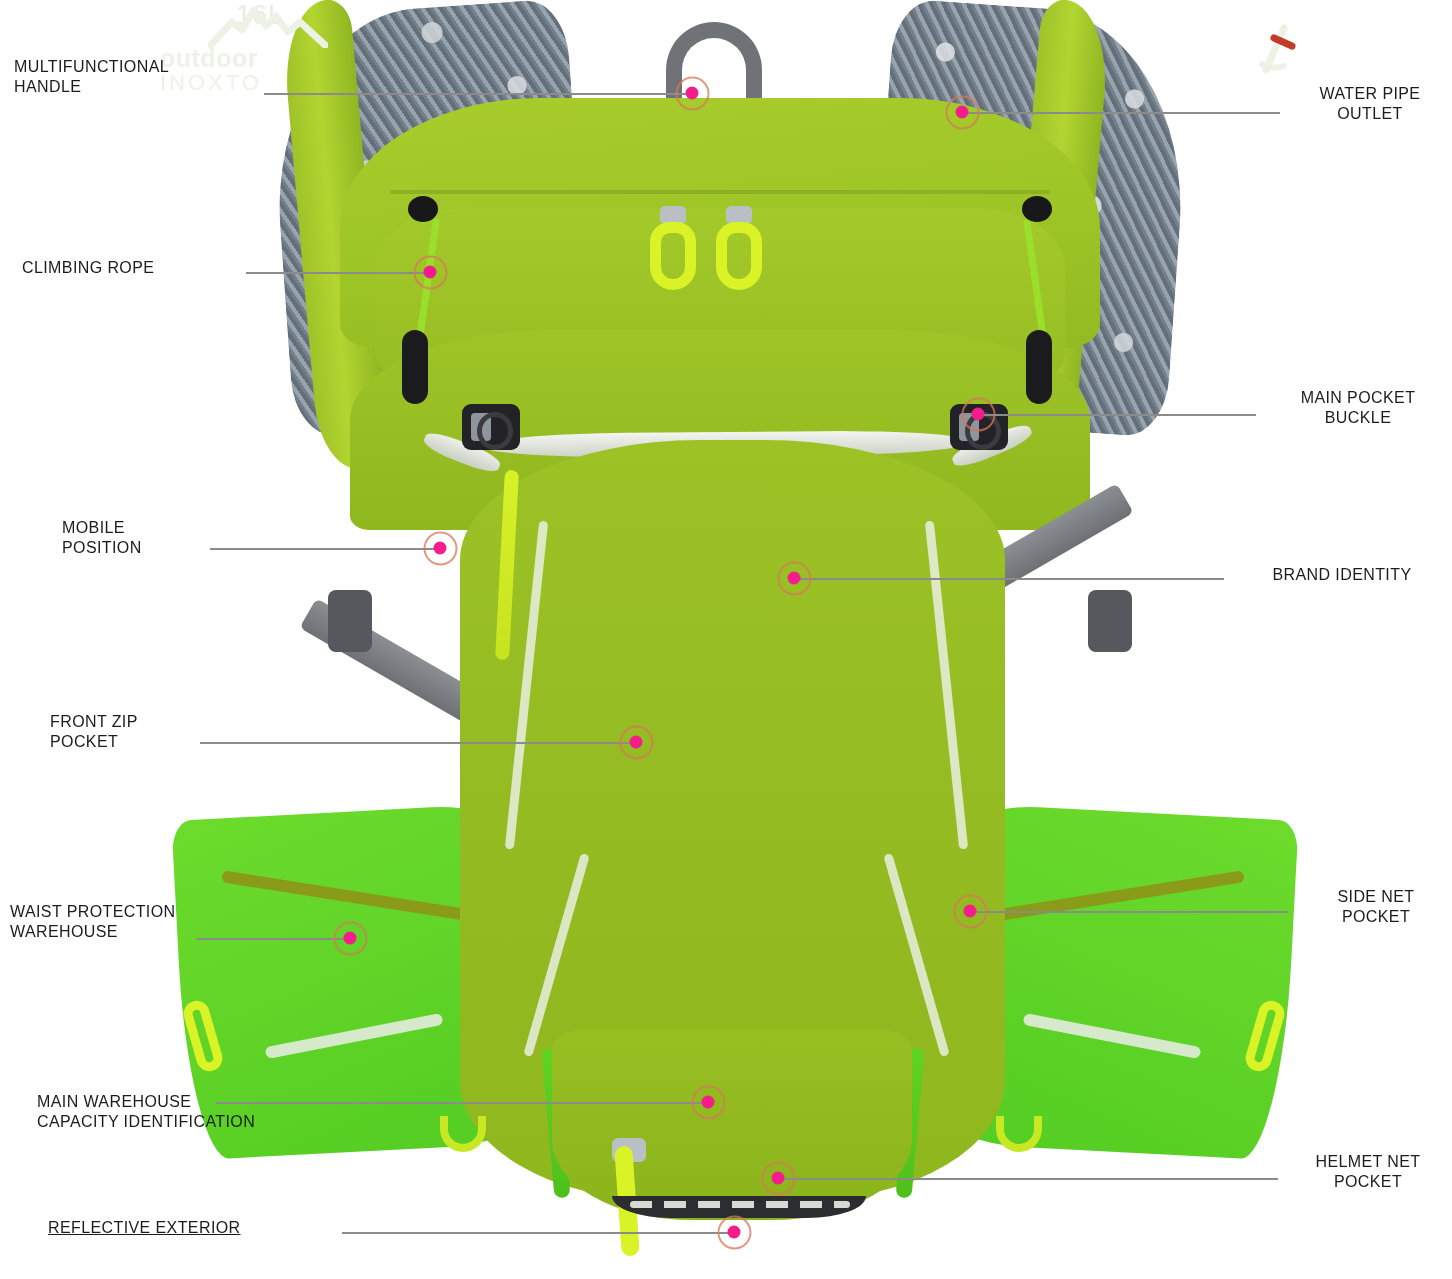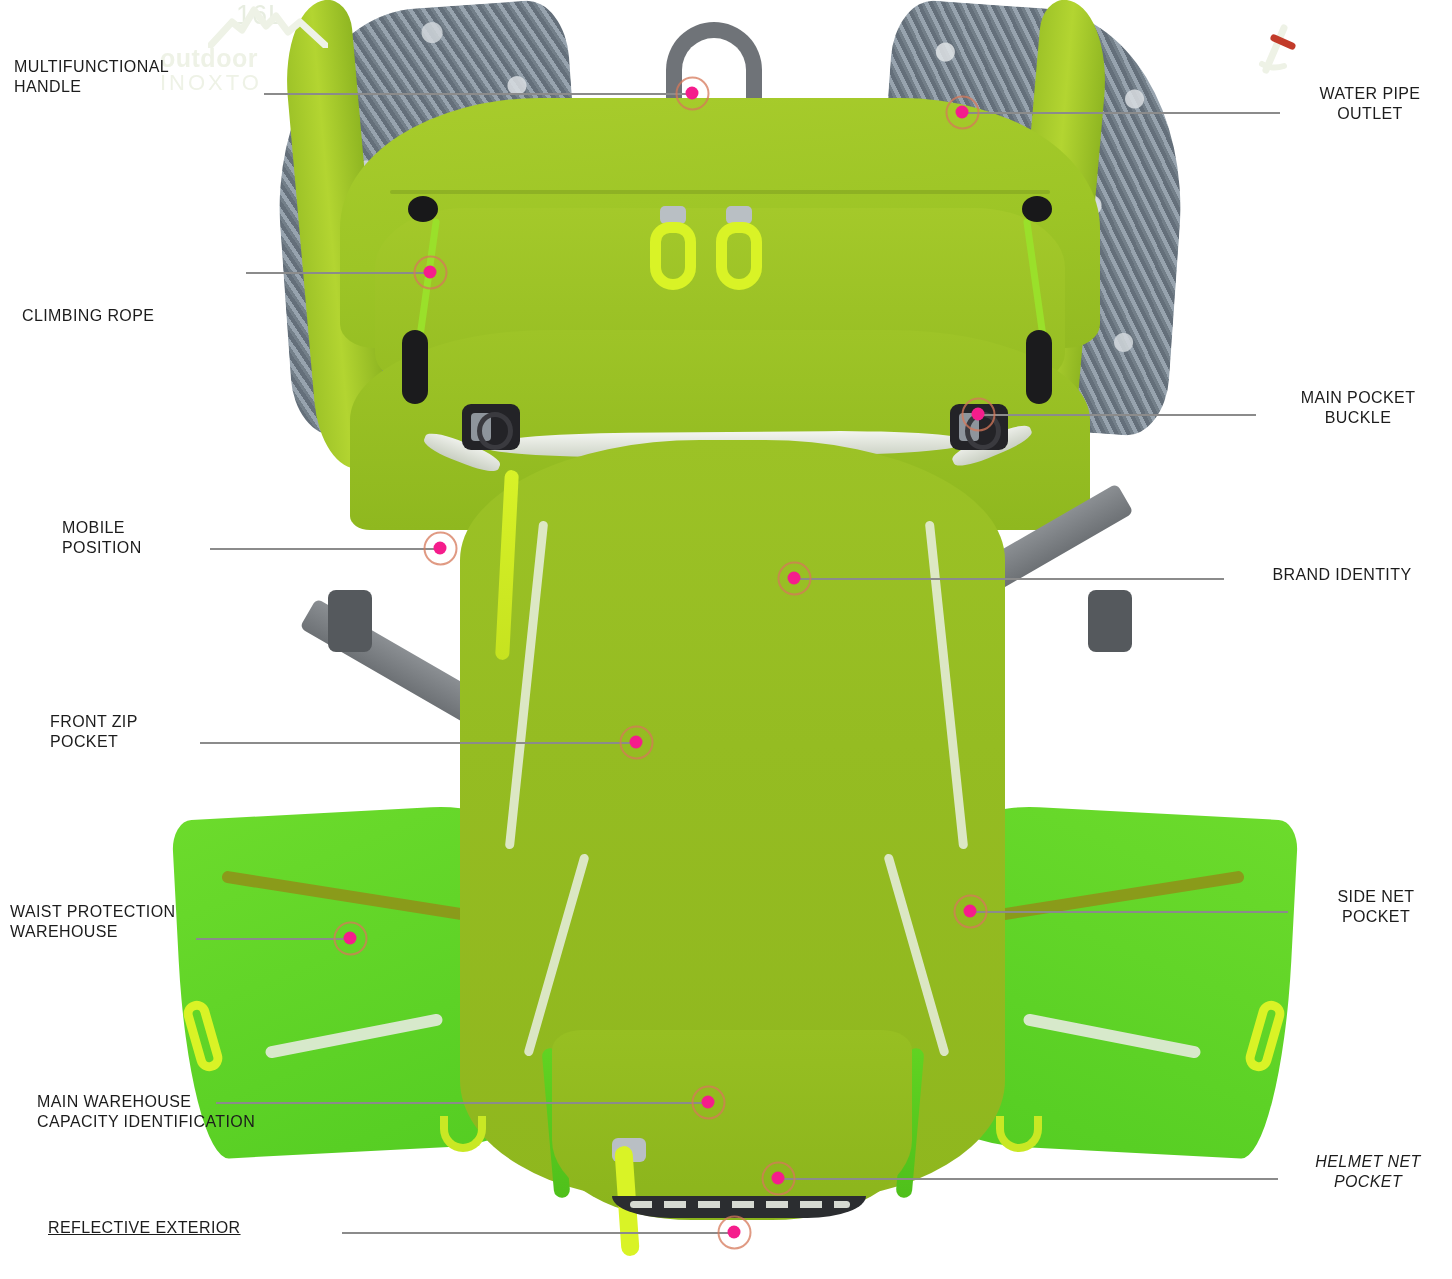--- a/index.html
+++ b/index.html
@@ -327,21 +327,21 @@
   <div class="marker" style="left:636px; top:742px;"></div>
   <div class="marker" style="left:350px; top:938px;"></div>
   <div class="marker" style="left:970px; top:911px;"></div>
   <div class="marker" style="left:708px; top:1102px;"></div>
   <div class="marker" style="left:778px; top:1178px;"></div>
   <div class="marker" style="left:734px; top:1232px;"></div>
 
   <div class="callout left" style="left:14px;  top:57px;  width:250px;">MULTIFUNCTIONAL
 HANDLE</div>
 
-  <div class="callout left" style="left:22px;  top:258px; width:224px;margin-top:48px;">CLIMBING ROPE</div>
+  <div class="callout left" style="left:22px;  top:258px; width:224px;">CLIMBING ROPE</div>
 
   <div class="callout left" style="left:62px;  top:518px; width:150px;">MOBILE
 POSITION</div>
 
   <div class="callout left" style="left:50px;  top:712px; width:152px;">FRONT ZIP
 POCKET</div>
 
   <div class="callout left" style="left:10px;  top:902px; width:270px;">WAIST PROTECTION
 WAREHOUSE</div>
 
@@ -354,16 +354,16 @@
 OUTLET</div>
 
   <div class="callout right" style="left:1264px; top:388px; width:188px;">MAIN POCKET
 BUCKLE</div>
 
   <div class="callout right" style="left:1232px; top:565px; width:220px;">BRAND IDENTITY</div>
 
   <div class="callout right" style="left:1300px; top:887px; width:152px;">SIDE NET
 POCKET</div>
 
-  <div class="callout right" style="left:1284px; top:1152px;width:168px;font-style:italic;">HELMET NET
+  <div class="callout right" style="left:1284px; top:1152px;width:168px;">HELMET NET
 POCKET</div>
 
 </div>
 
 </body></html>

